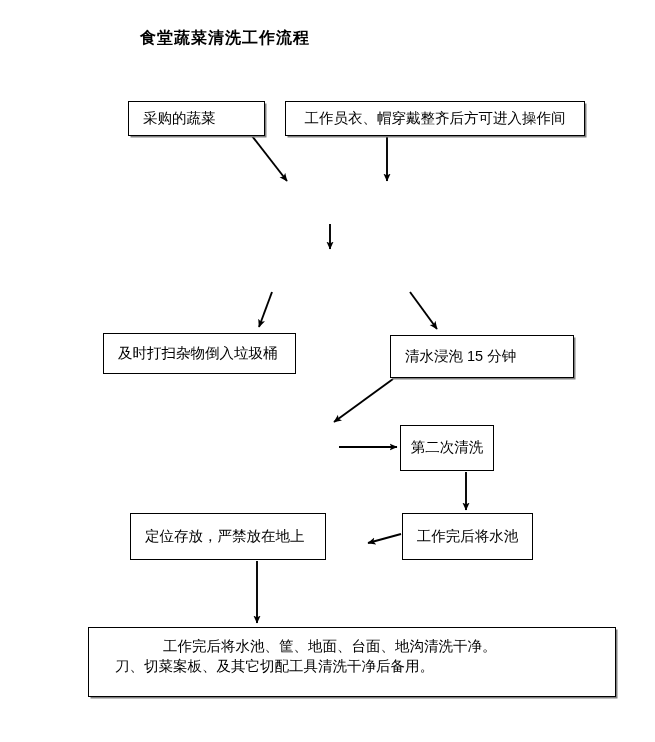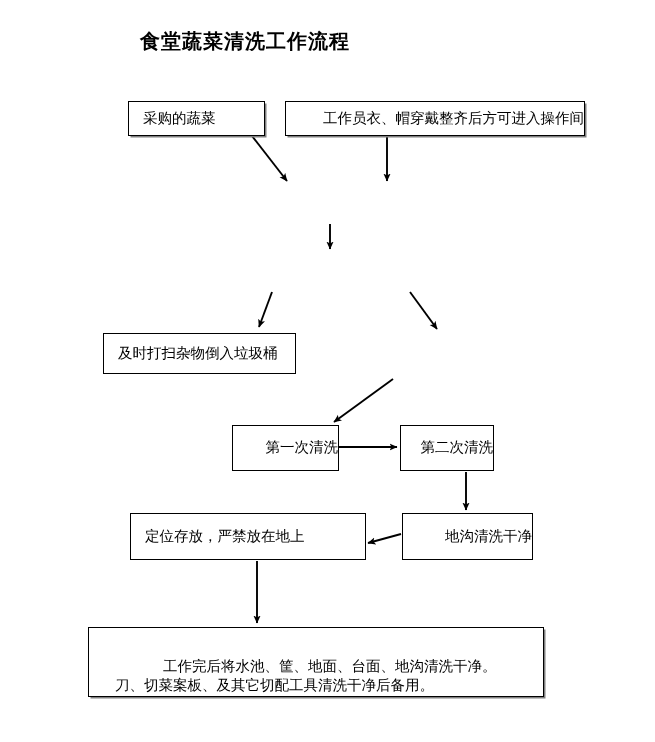--- a/index.html
+++ b/index.html
@@ -14,21 +14,21 @@
     position: relative;
     width: 655px;
     height: 742px;
     background: #ffffff;
     overflow: hidden;
   }
   #title {
     position: absolute;
     left: 140px;
     top: 28px;
-    font-size: 20px;
+    font-size: 16px;
     font-weight: bold;
     letter-spacing: 1px;
     color: #000000;
     white-space: nowrap;
   }
   .node {
     position: absolute;
     box-sizing: border-box;
     background: #ffffff;
     border: 1px solid #000000;
@@ -39,21 +39,21 @@
     line-height: 1.35;
   }
   .node .txt {
     display: block;
     width: 100%;
   }
   .node.shadowed {
     box-shadow: 2px 2px 0 -0.5px #808080;
   }
   .pad-l { padding-left: 14px; }
-  .pad-c { text-align: right; }
+  .pad-c { text-align: center; }
   .svg-layer {
     position: absolute;
     left: 0;
     top: 0;
     width: 655px;
     height: 742px;
     pointer-events: none;
   }
   .final-line {
     display: block;
@@ -97,37 +97,37 @@
   <div class="node shadowed" style="left:285px; top:101px; width:300px; height:35px;">
     <span class="txt pad-c">工作员衣、帽穿戴整齐后方可进入操作间</span>
   </div>
 
 
 
   <div class="node" style="left:103px; top:333px; width:193px; height:41px;">
     <span class="txt pad-l">及时打扫杂物倒入垃圾桶</span>
   </div>
 
+  <div class="node shadowed" style="left:390px; top:335px; width:184px; height:43px;">
+    <span class="txt pad-l">清水浸泡 15 分钟</span>
+  </div>
 
-  <div class="node" style="left:232px; top:425px; width:107px; height:46px; border-width:1.4px;">
-    <span class="txt pad-c">第一次清洗</span>
-  </div>
 
   <div class="node" style="left:400px; top:425px; width:94px; height:46px; border-width:1.4px;">
     <span class="txt pad-c">第二次清洗</span>
   </div>
 
-  <div class="node" style="left:130px; top:513px; width:236px; height:47px; border-width:1.4px;justify-content:flex-end;">
+  <div class="node" style="left:130px; top:513px; width:196px; height:47px; border-width:1.4px;justify-content:flex-end;">
     <span class="txt pad-l">定位存放，严禁放在地上</span>
   </div>
 
   <div class="node" style="left:402px; top:513px; width:131px; height:47px; border-width:1.4px;">
-    <span class="txt pad-c">地沟清洗干净</span>
+    <span class="txt pad-c">工作完后将水池</span>
   </div>
 
-  <div class="node shadowed" style="left:88px; top:627px; width:456px; height:70px; align-items:flex-end; ">
+  <div class="node shadowed" style="left:88px; top:627px; width:528px; height:70px; align-items:flex-start; padding-top:9px;">
     <span class="txt">
       <span class="final-line indent">工作完后将水池、筐、地面、台面、地沟清洗干净。</span>
       <span class="final-line">刀、切菜案板、及其它切配工具清洗干净后备用。</span>
     </span>
   </div>
 
 </div>
 
 </body></html>

